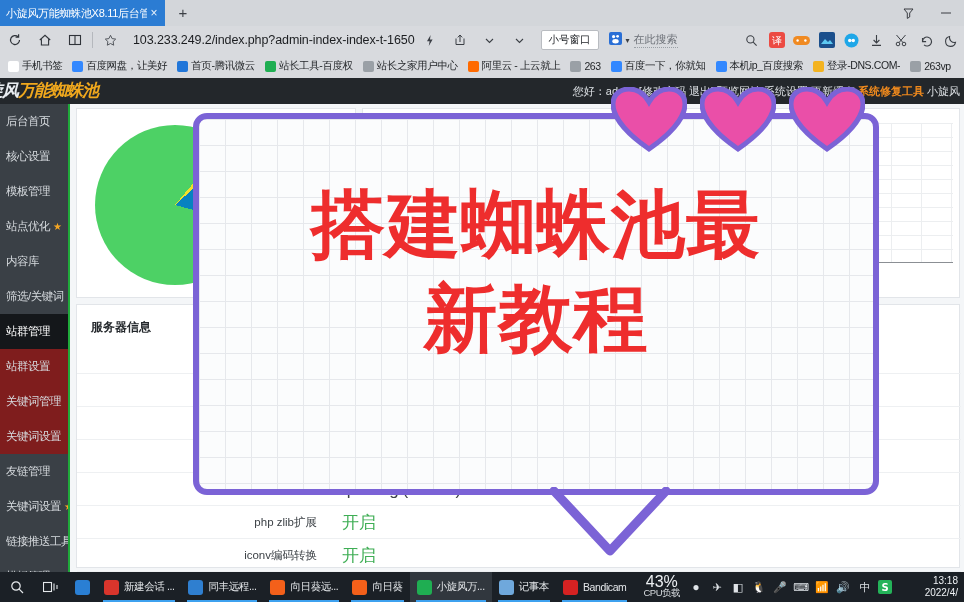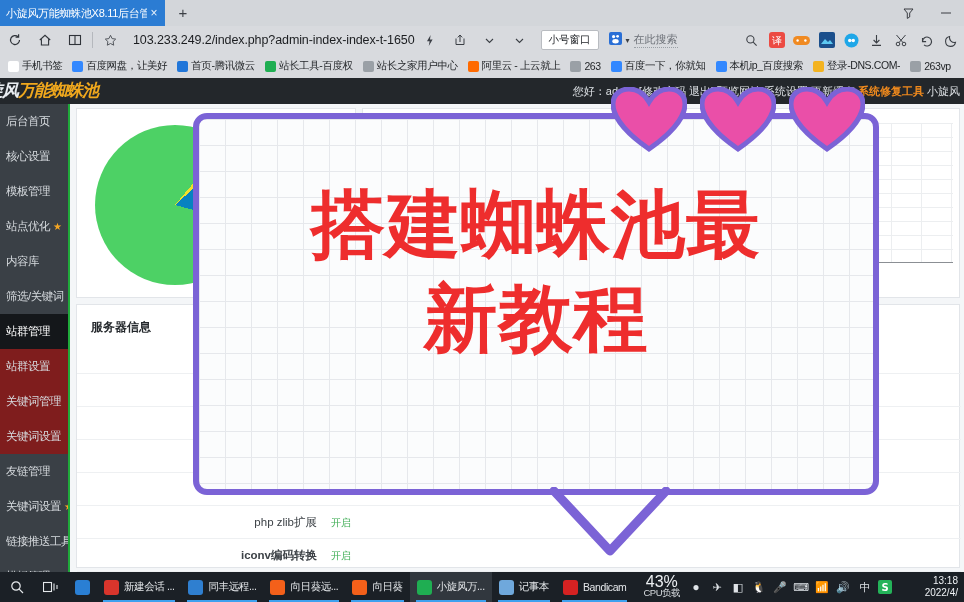--- a/index.html
+++ b/index.html
@@ -87,21 +87,21 @@
   .xticks { position:absolute; left:18px; right:6px; bottom:16px; height:16px; }
   .xtick { position:absolute; font-size:9px; color:#2d3136; transform:translateX(-50%); }
   .xtickmark { position:absolute; width:1px; height:5px; background:#6f7378; top:-7px; }
 
   .panel-info { position:absolute; left:6px; top:200px; width:884px; height:264px;
     background:#fff; border:1px solid #e2e5e9; }
   .info-title { position:absolute; left:14px; top:14px; font-size:12px; font-weight:bold; color:#24282c; }
   .irow { position:absolute; left:0; width:884px; height:33px; border-bottom:1px solid #eef0f2; }
   .ilabel { position:absolute; right:-0px; width:240px; text-align:right; font-size:11.5px;
     color:#3d4247; line-height:33px; }
-  .ival { position:absolute; left:254px; font-size:10px; color:#3d4247; line-height:33px; }
+  .ival { position:absolute; left:265px; font-size:17px; color:#3d4247; line-height:33px; }
   .ival.on { color:#3fae55; }
 
   
   .overlay { position:absolute; left:193px; top:113px; width:686px; height:382px; z-index:30; }
   .bubble {
     position:absolute; left:0; top:0; width:686px; height:382px;
     background:
       linear-gradient(#e6e8ec 1px, transparent 1px) 0 0 / 26px 26px,
       linear-gradient(90deg,#e6e8ec 1px, transparent 1px) 0 0 / 26px 26px,
       #fbfcfd;
@@ -428,21 +428,21 @@
           </div>
           <div class="irow" style="top: 168px;">
             <div class="ilabel" style="left: 0px;">PHP 运行方式( 版本 )</div>
             <div class="ival">fpm-fcgi(7.2.33)</div>
           </div>
           <div class="irow" style="top: 201px;">
             <div class="ilabel" style="left: 0px;">php zlib扩展</div>
             <div class="ival on">开启</div>
           </div>
           <div class="irow" style="top: 234px;">
-            <div class="ilabel" style="left: 0px; font-weight: bold;">iconv编码转换</div>
+            <div class="ilabel" style="left: 0px;">iconv编码转换</div>
             <div class="ival on">开启</div>
           </div>
         </div>
     </div>
   </div>
 </div>
 
 <div class="overlay">
   <div class="bubble"></div>
   <div class="tail">

